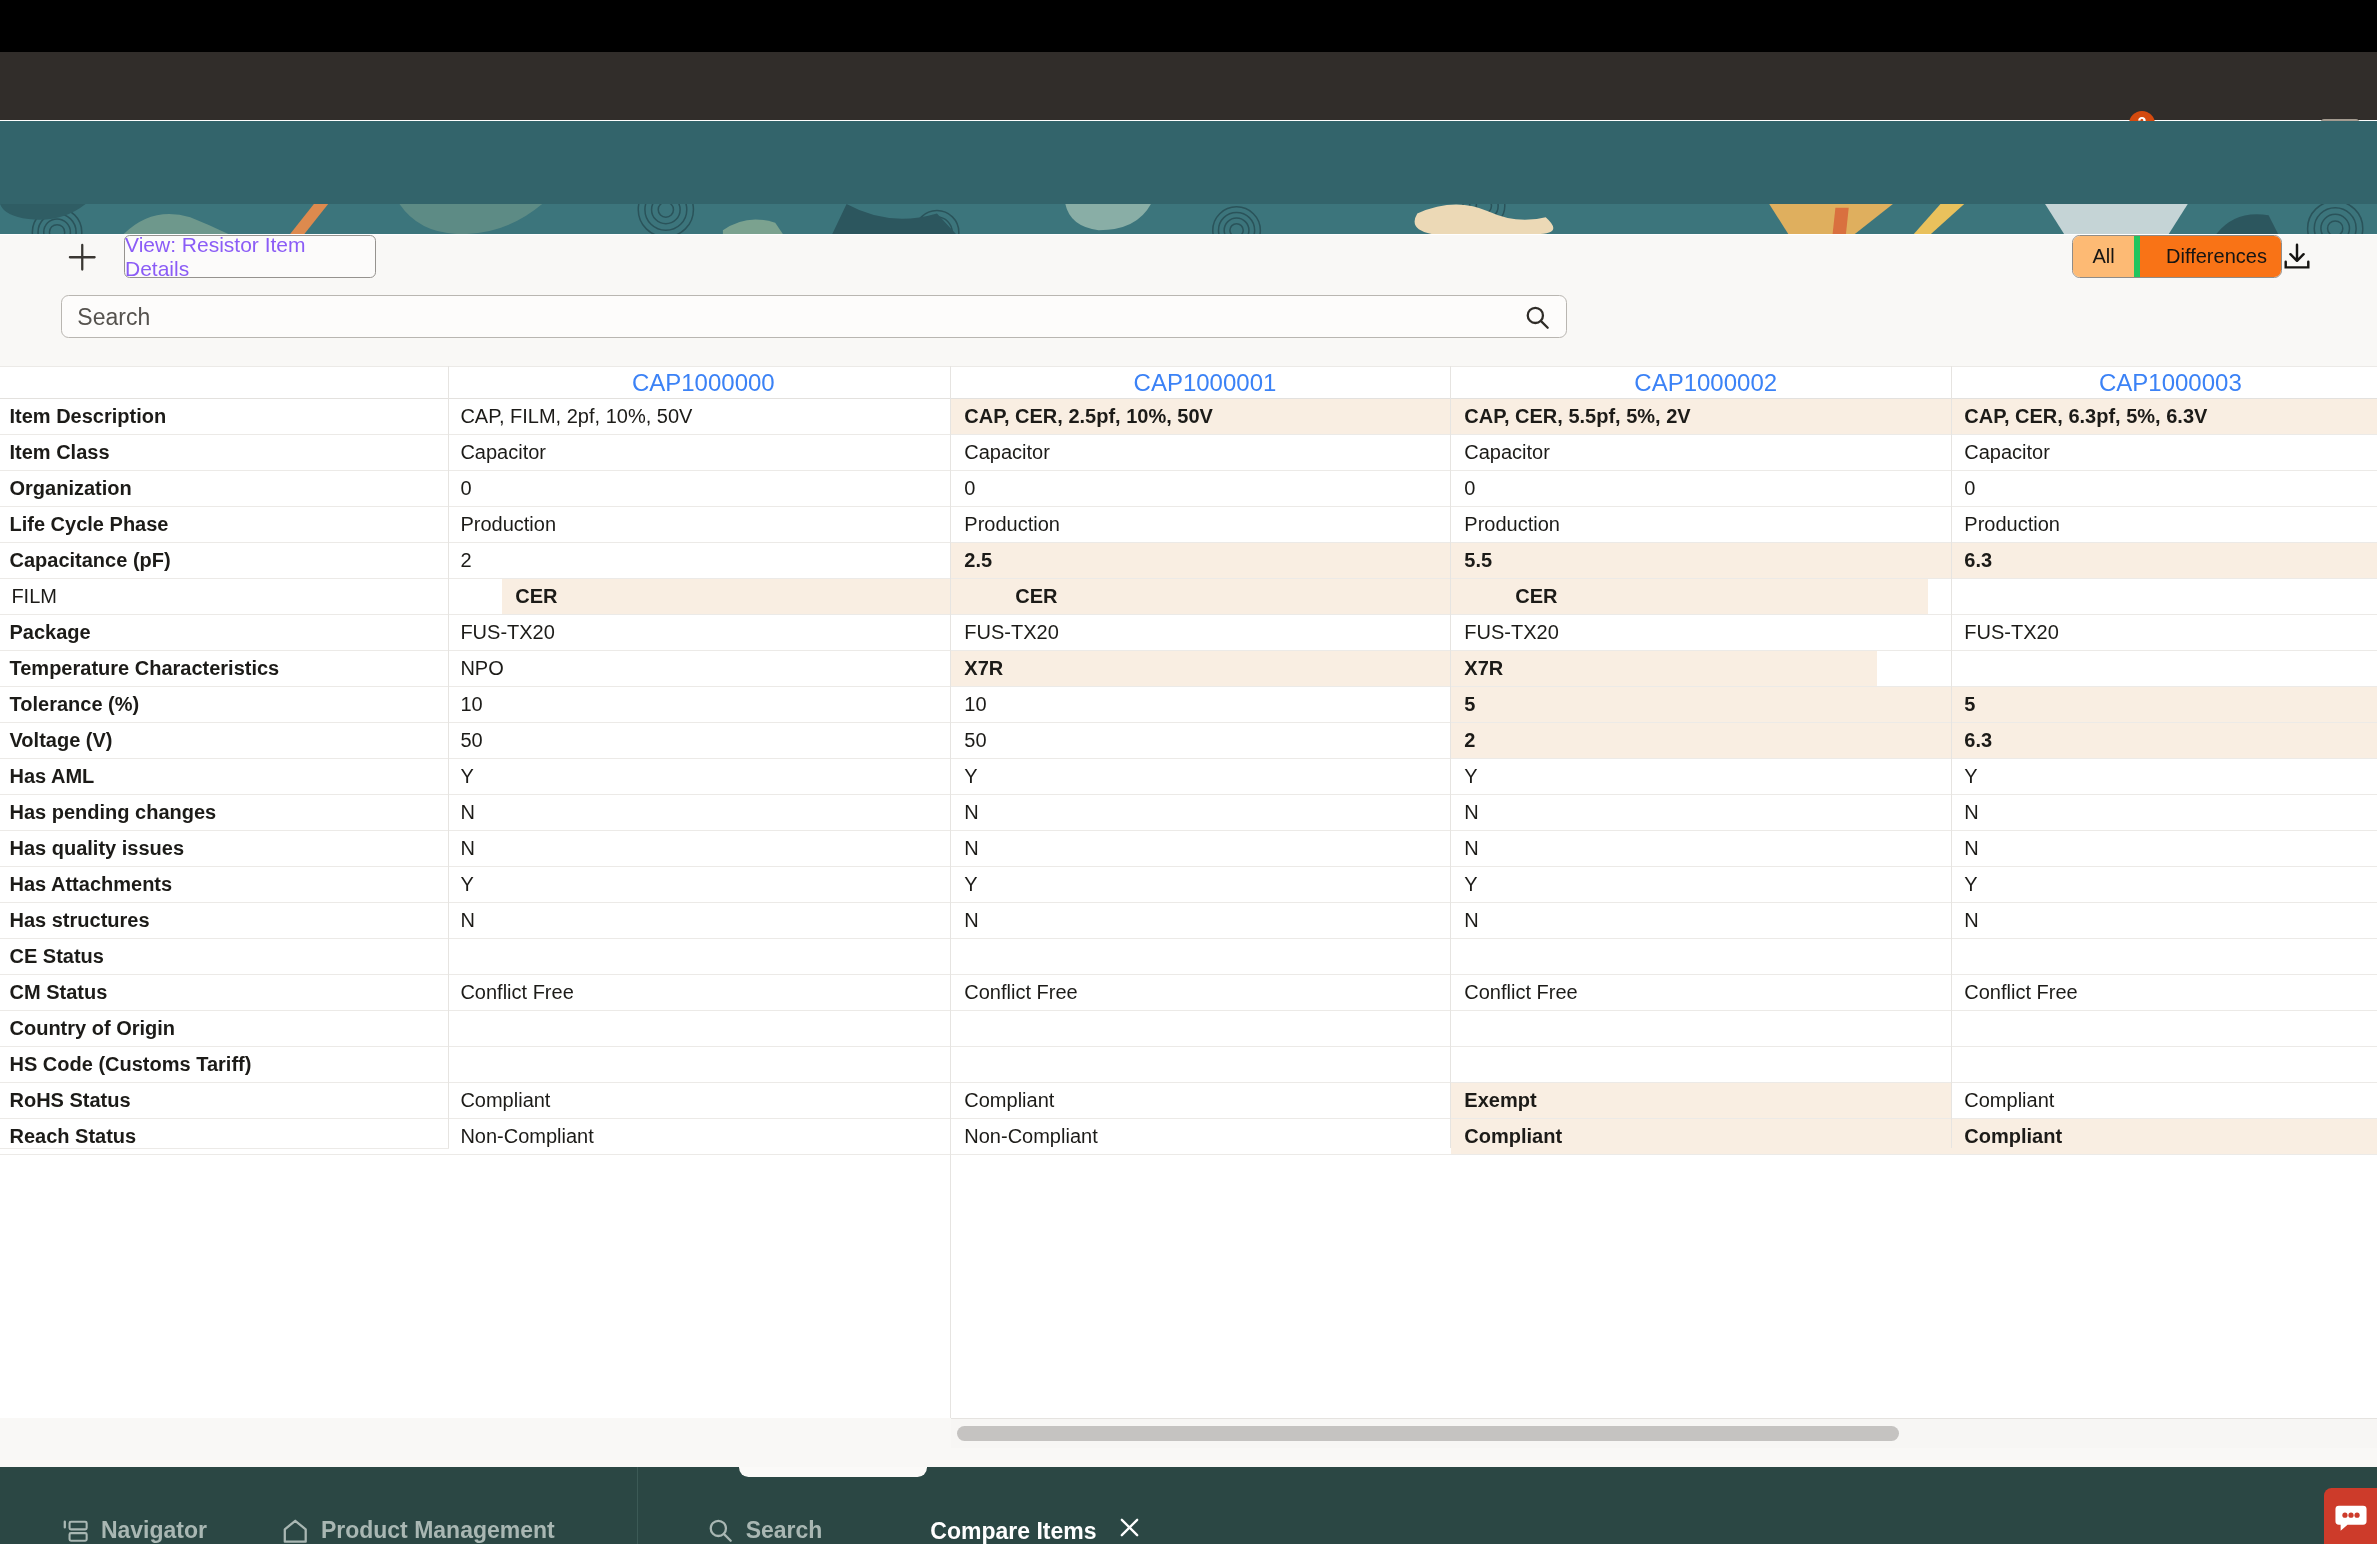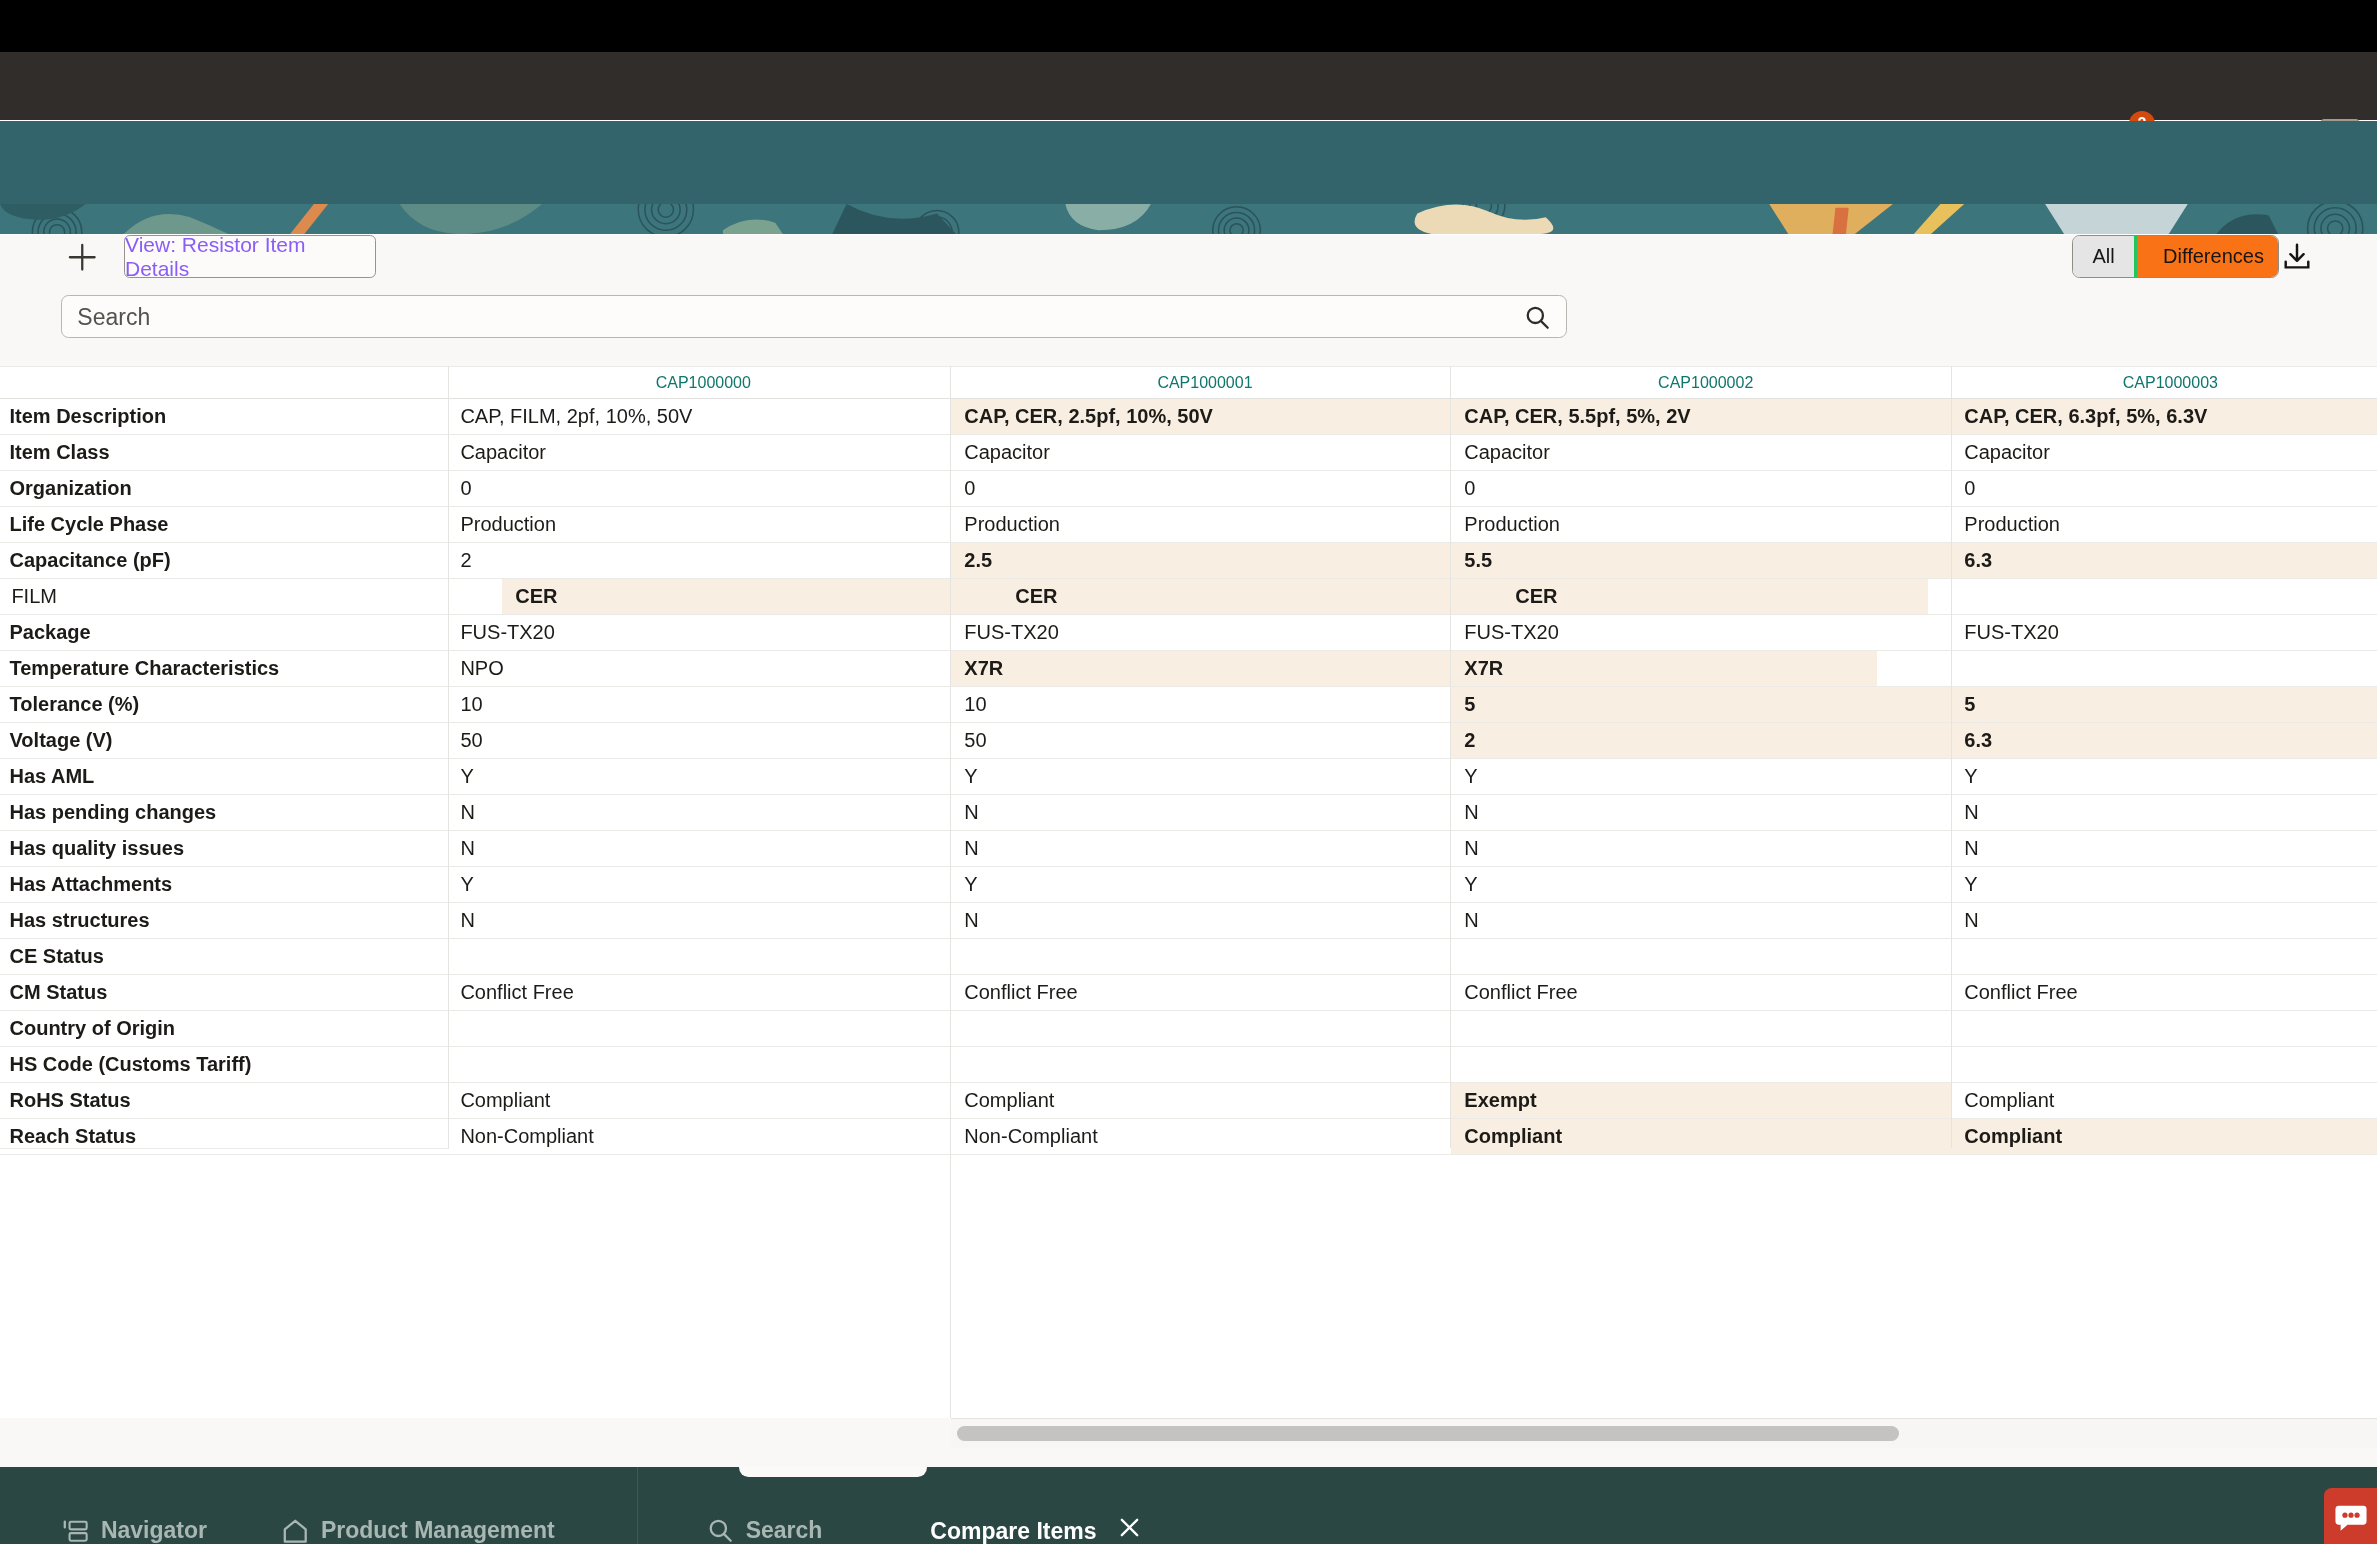--- a/index.html
+++ b/index.html
@@ -38,35 +38,35 @@
   #content{left:0;top:235px;width:2378px;height:1232px;background:#f9f8f6;}
   #table-bg{left:0;top:366px;width:2378px;height:1052px;background:#fff;}
 
   #plus-btn{left:68px;top:243px;width:28.5px;height:28.5px;}
   #view-btn{left:124px;top:235px;width:252px;height:43px;border:1px solid #96938f;border-radius:5.7px;
     background:#fcfbfa;display:flex;align-items:center;justify-content:center;font-size:21px;
     color:#8b5cf6;cursor:pointer;box-sizing:border-box;}
   #toggle-group{left:2072px;top:235px;height:43px;border:1px solid #8f8c88;border-radius:7.6px;
     display:flex;overflow:hidden;box-sizing:border-box;background:#fff;}
   .seg{display:flex;align-items:center;justify-content:center;font-size:20px;color:#161513;cursor:pointer;}
-  #seg-all{width:61px;background:#e5e5e5;border-right:3px solid #22c55e;}
+  #seg-all{width:61px;background:#fdba74;border-right:6px solid #22c55e;}
   #seg-diff{width:129px;background:#f97316;padding-left:12px;}
   #download-btn{left:2281px;top:241px;width:32px;height:32px;cursor:pointer;}
 
   #search-box{left:61px;top:295px;width:1506px;height:43px;border:1px solid #b9b6b1;border-radius:7.6px;
     background:#fdfcfb;box-sizing:border-box;}
   #search-input{position:absolute;left:13.3px;top:1px;width:1427px;height:39px;border:none;outline:none;
     background:transparent;font-size:23px;color:#3a3733;font-family:"Liberation Sans",sans-serif;}
   #search-input::placeholder{color:#55524e;opacity:1;}
   #search-mag{position:absolute;right:15px;top:7.6px;}
 
   
   #table{left:0;top:366px;width:2378px;border-top:1px solid #eceae7;}
   .thead{display:flex;height:31px;border-bottom:1px solid #e3e1de;}
-  .th{display:flex;align-items:center;justify-content:center;font-size:16px;color:#0f766e;cursor:pointer;}
+  .th{display:flex;align-items:center;justify-content:center;font-size:24px;color:#3b82f6;cursor:pointer;}
   .trow{display:flex;height:35px;border-bottom:1px solid #eceae7;}
   .tcell{height:100%;display:flex;align-items:center;box-sizing:border-box;font-size:20px;
     color:#1c1b18;white-space:nowrap;overflow:hidden;}
   .c0{width:449px;padding-left:9.5px;font-weight:bold;}
   .c1{width:502px;padding-left:11.4px;}
   .c2{width:500px;padding-left:13.3px;}
   .c3{width:500px;padding-left:13.3px;}
   .c4{width:426px;padding-left:13.3px;}
   .diff{background:#f9eee2;font-weight:bold;}
   .vl{position:absolute;width:1px;background:#e6e4e1;top:366px;}

